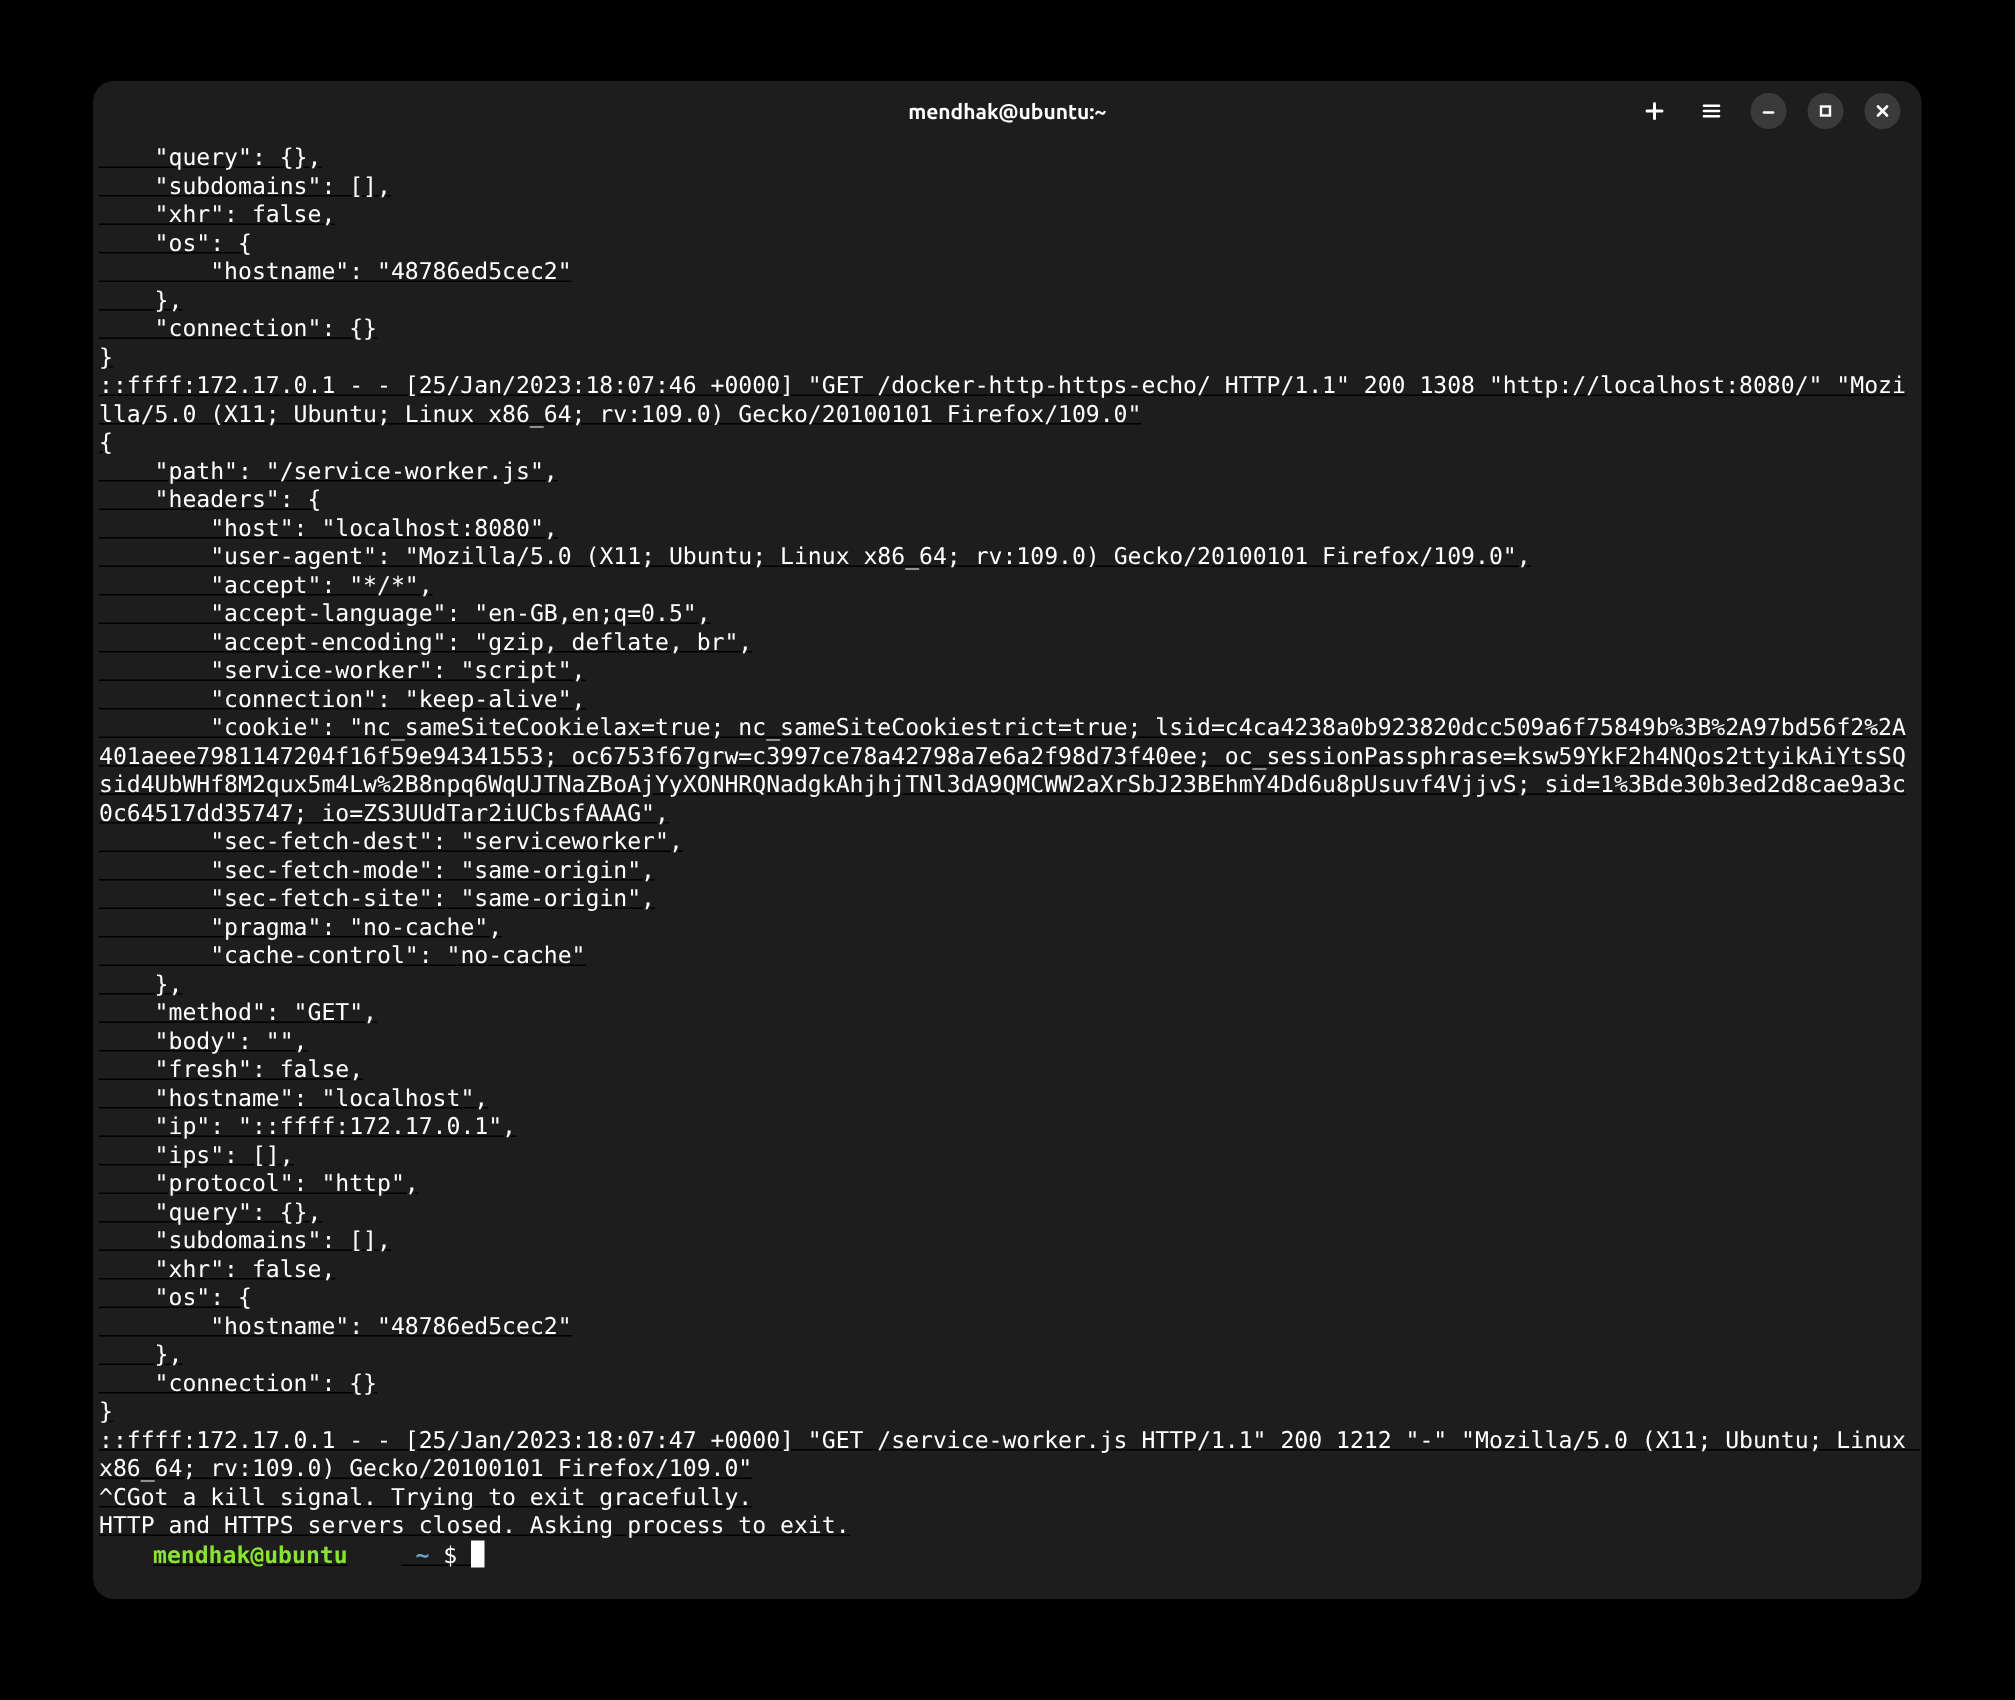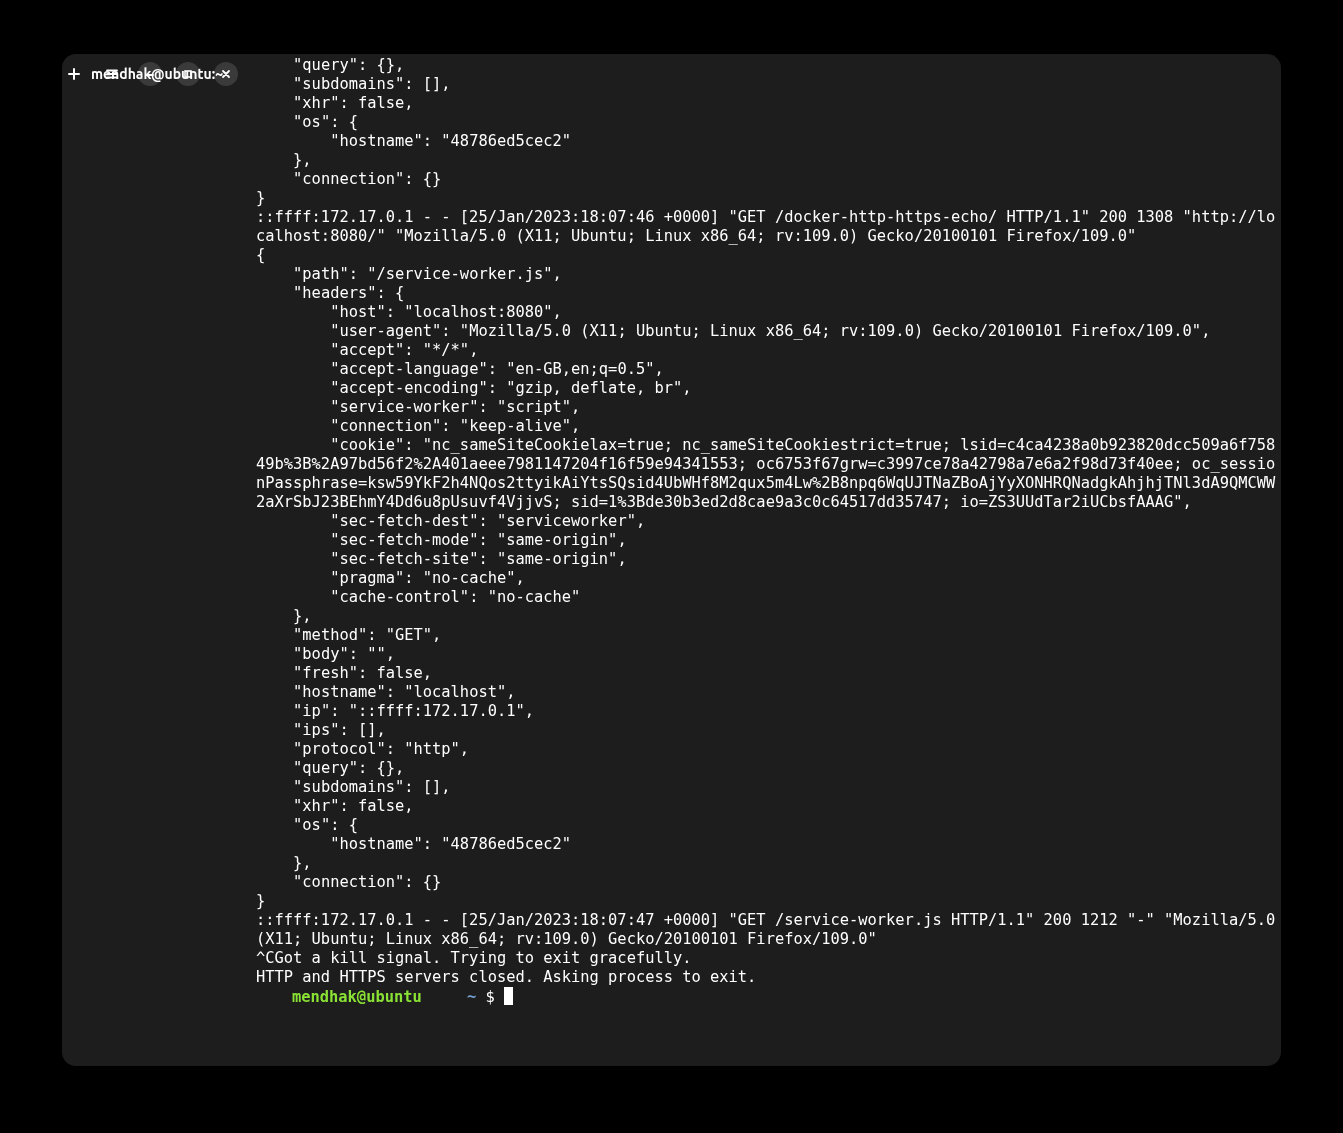--- a/index.html
+++ b/index.html
@@ -14,21 +14,22 @@
   .window {
     position: absolute;
     left: 62px;
     top: 54px;
     width: 1219px;
     height: 1012px;
     background: #1d1d1d;
     border-radius: 14px;
     box-shadow: 0 0 30px rgba(0,0,0,.8);
     display: flex;
-    flex-direction: row;
+    flex-direction: column;
+    text-decoration: underline;
   }
   .titlebar {
     height: 40px;
     flex: 0 0 40px;
     display: flex;
     align-items: center;
     position: relative;
     color: #ffffff;
     font-family: "Ubuntu", "DejaVu Sans", sans-serif;
     font-size: 14px;

